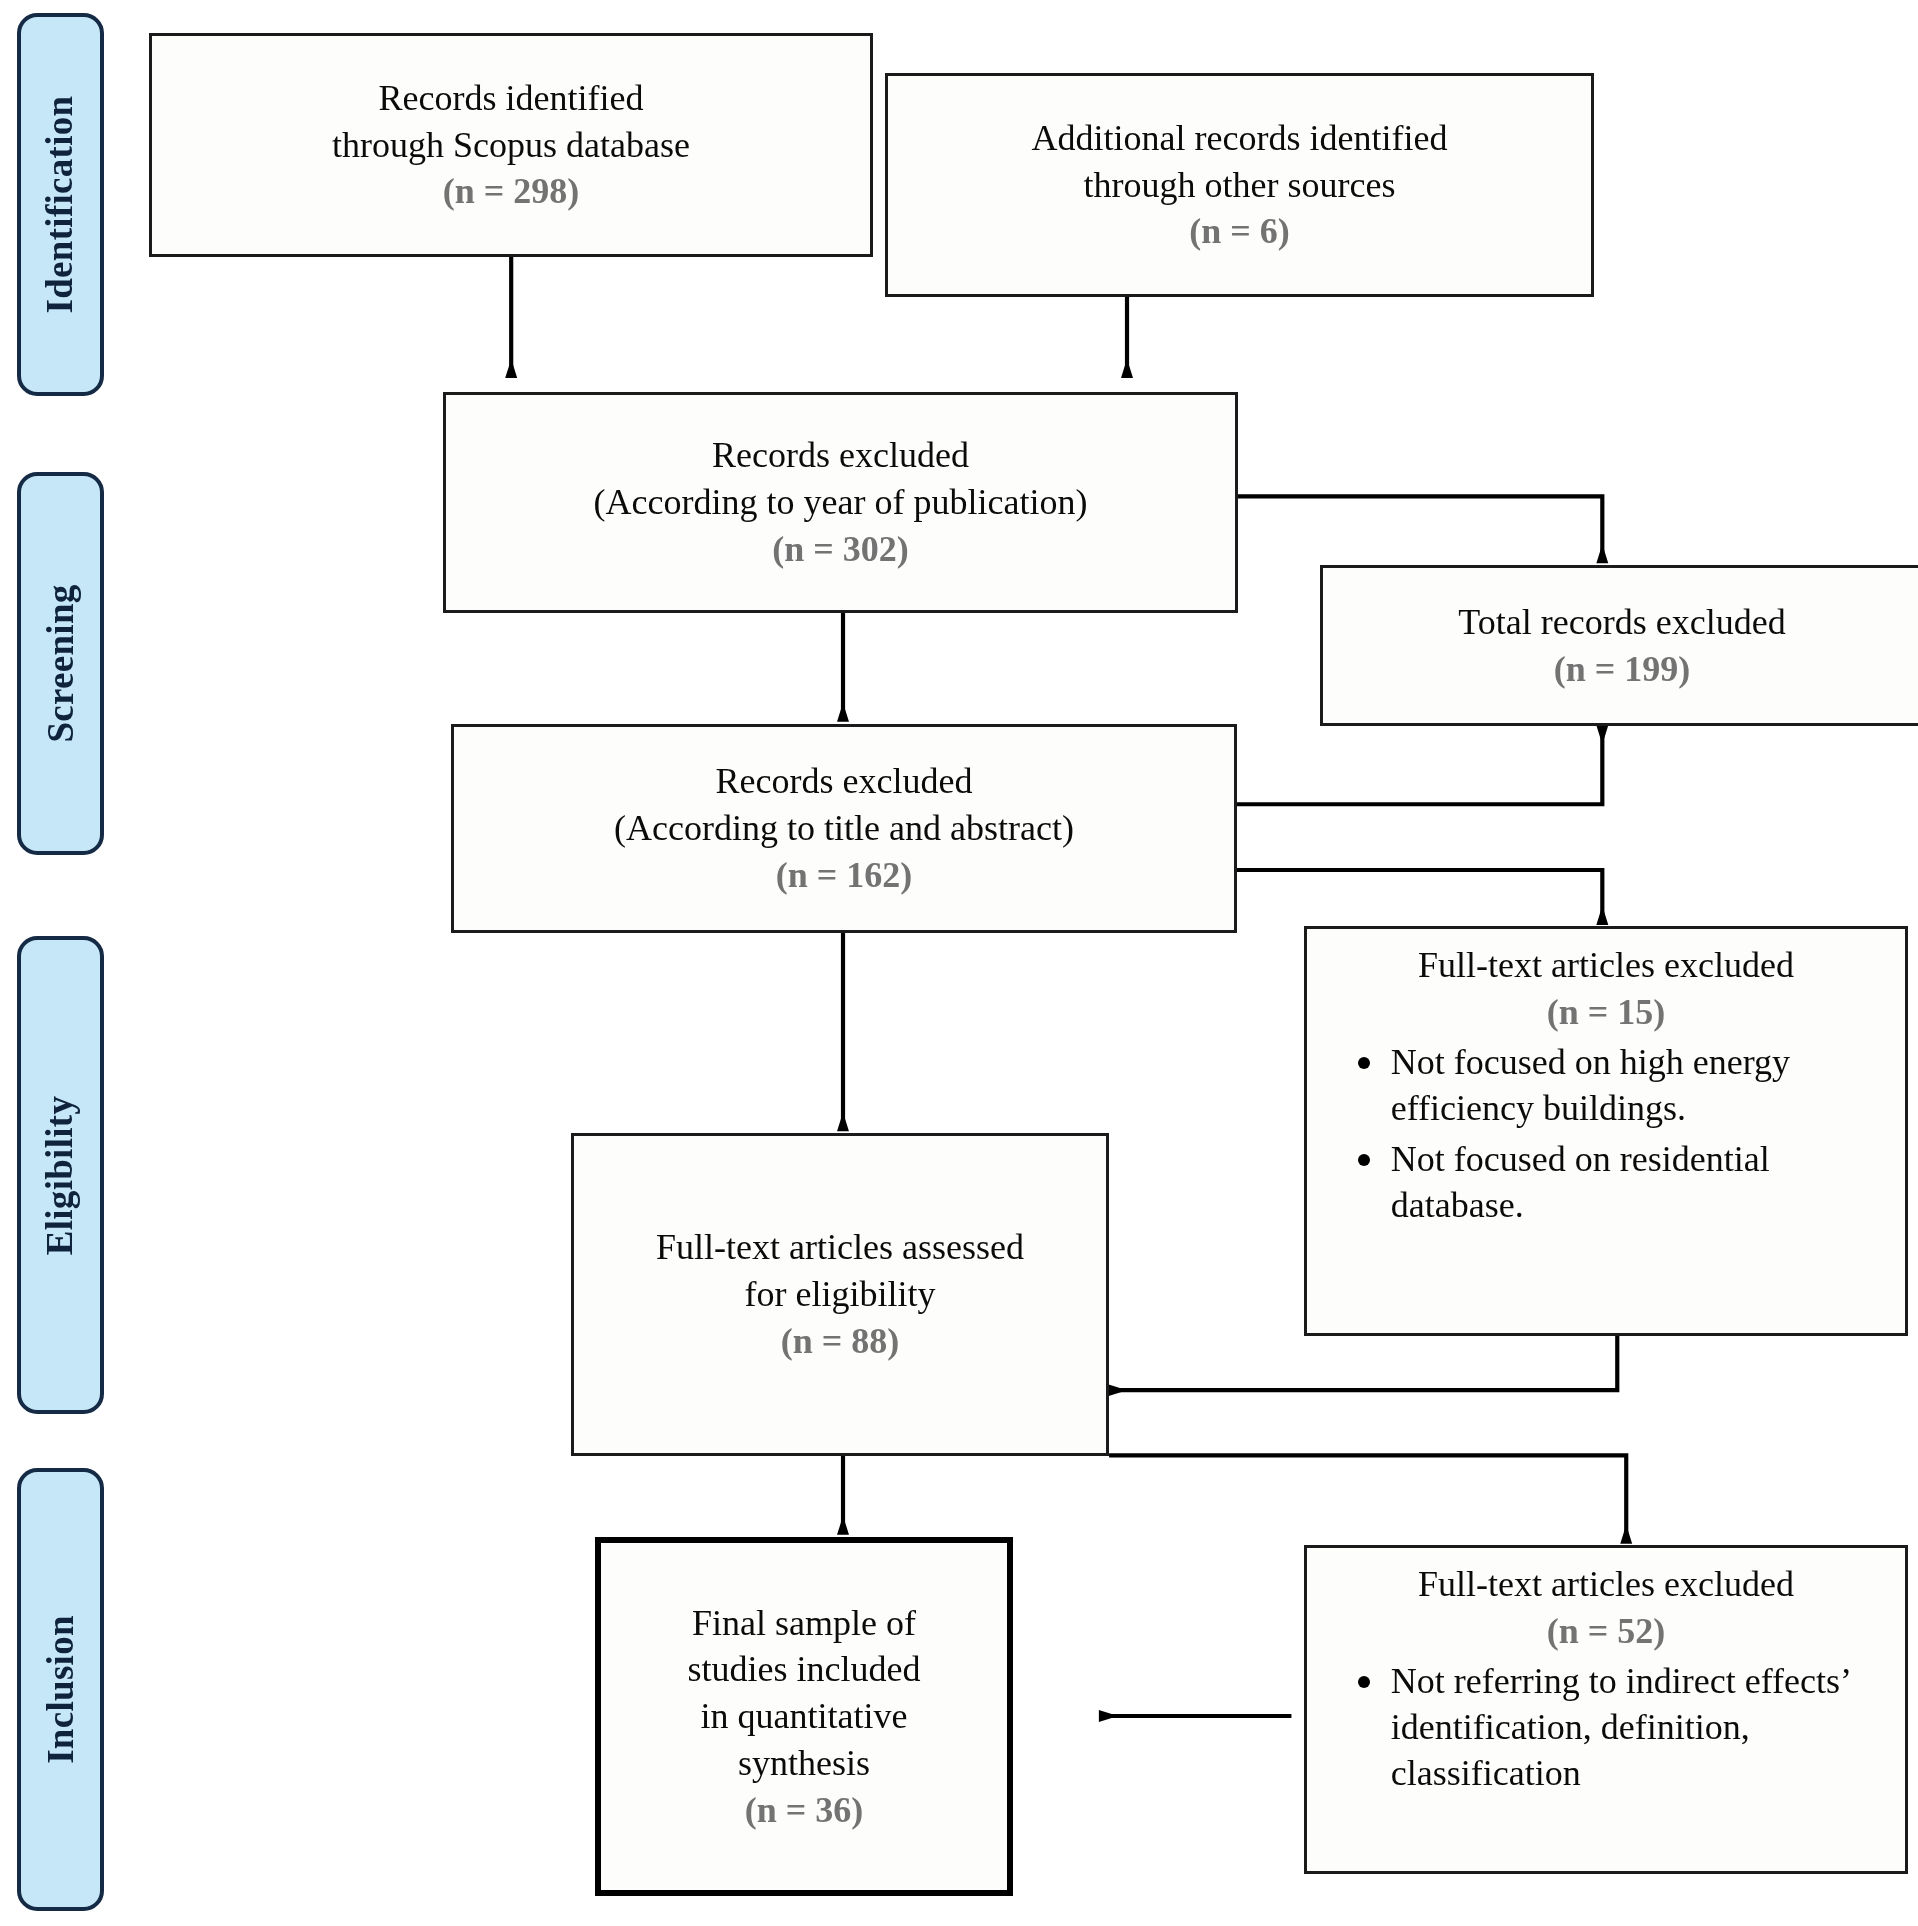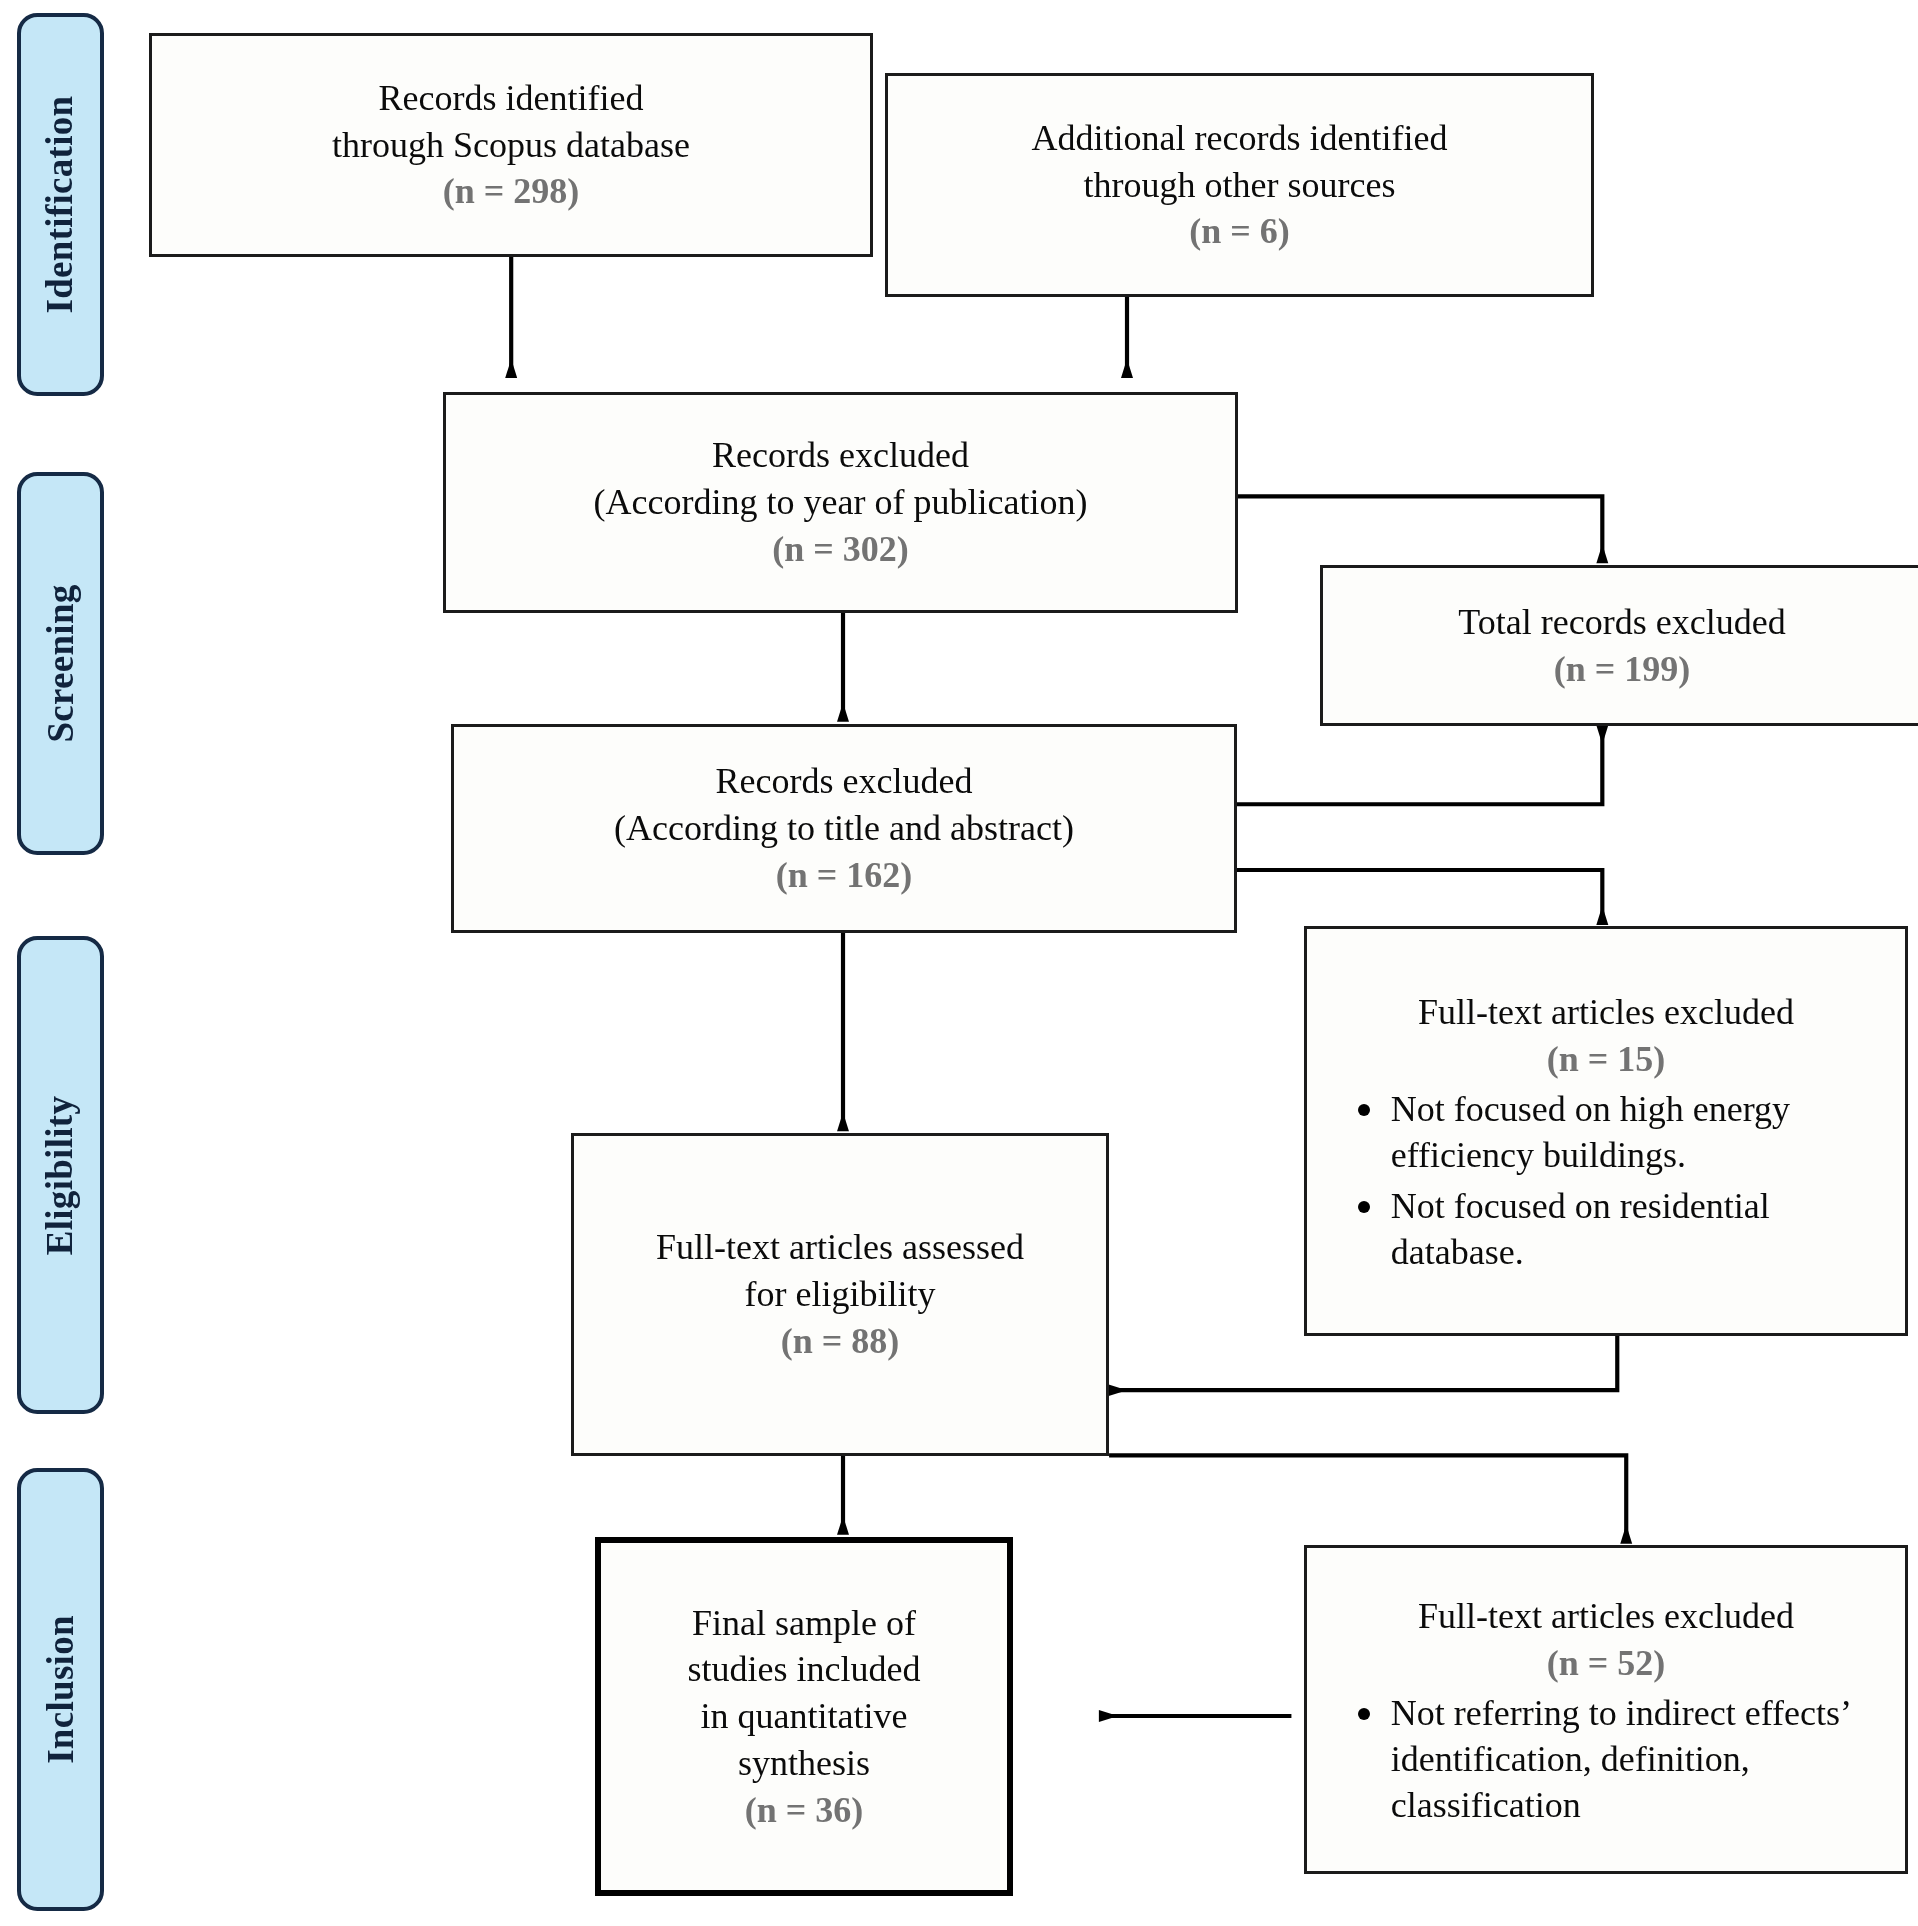--- a/index.html
+++ b/index.html
@@ -58,21 +58,21 @@
   }
   .flow-box .line { display: block; }
   .flow-box .num {
     color: #737373;
     display: block;
     font-weight: bold;
   }
 
   
   .flow-box.top {
-    justify-content: center;
+    justify-content: flex-start;
     padding-top: 13px;
   }
 
   .bullets {
     list-style: none;
     margin: 3.6px 0 0 0;
     padding: 0 0 0 35px;
     text-align: left;
     width: 100%;
     box-sizing: border-box;

